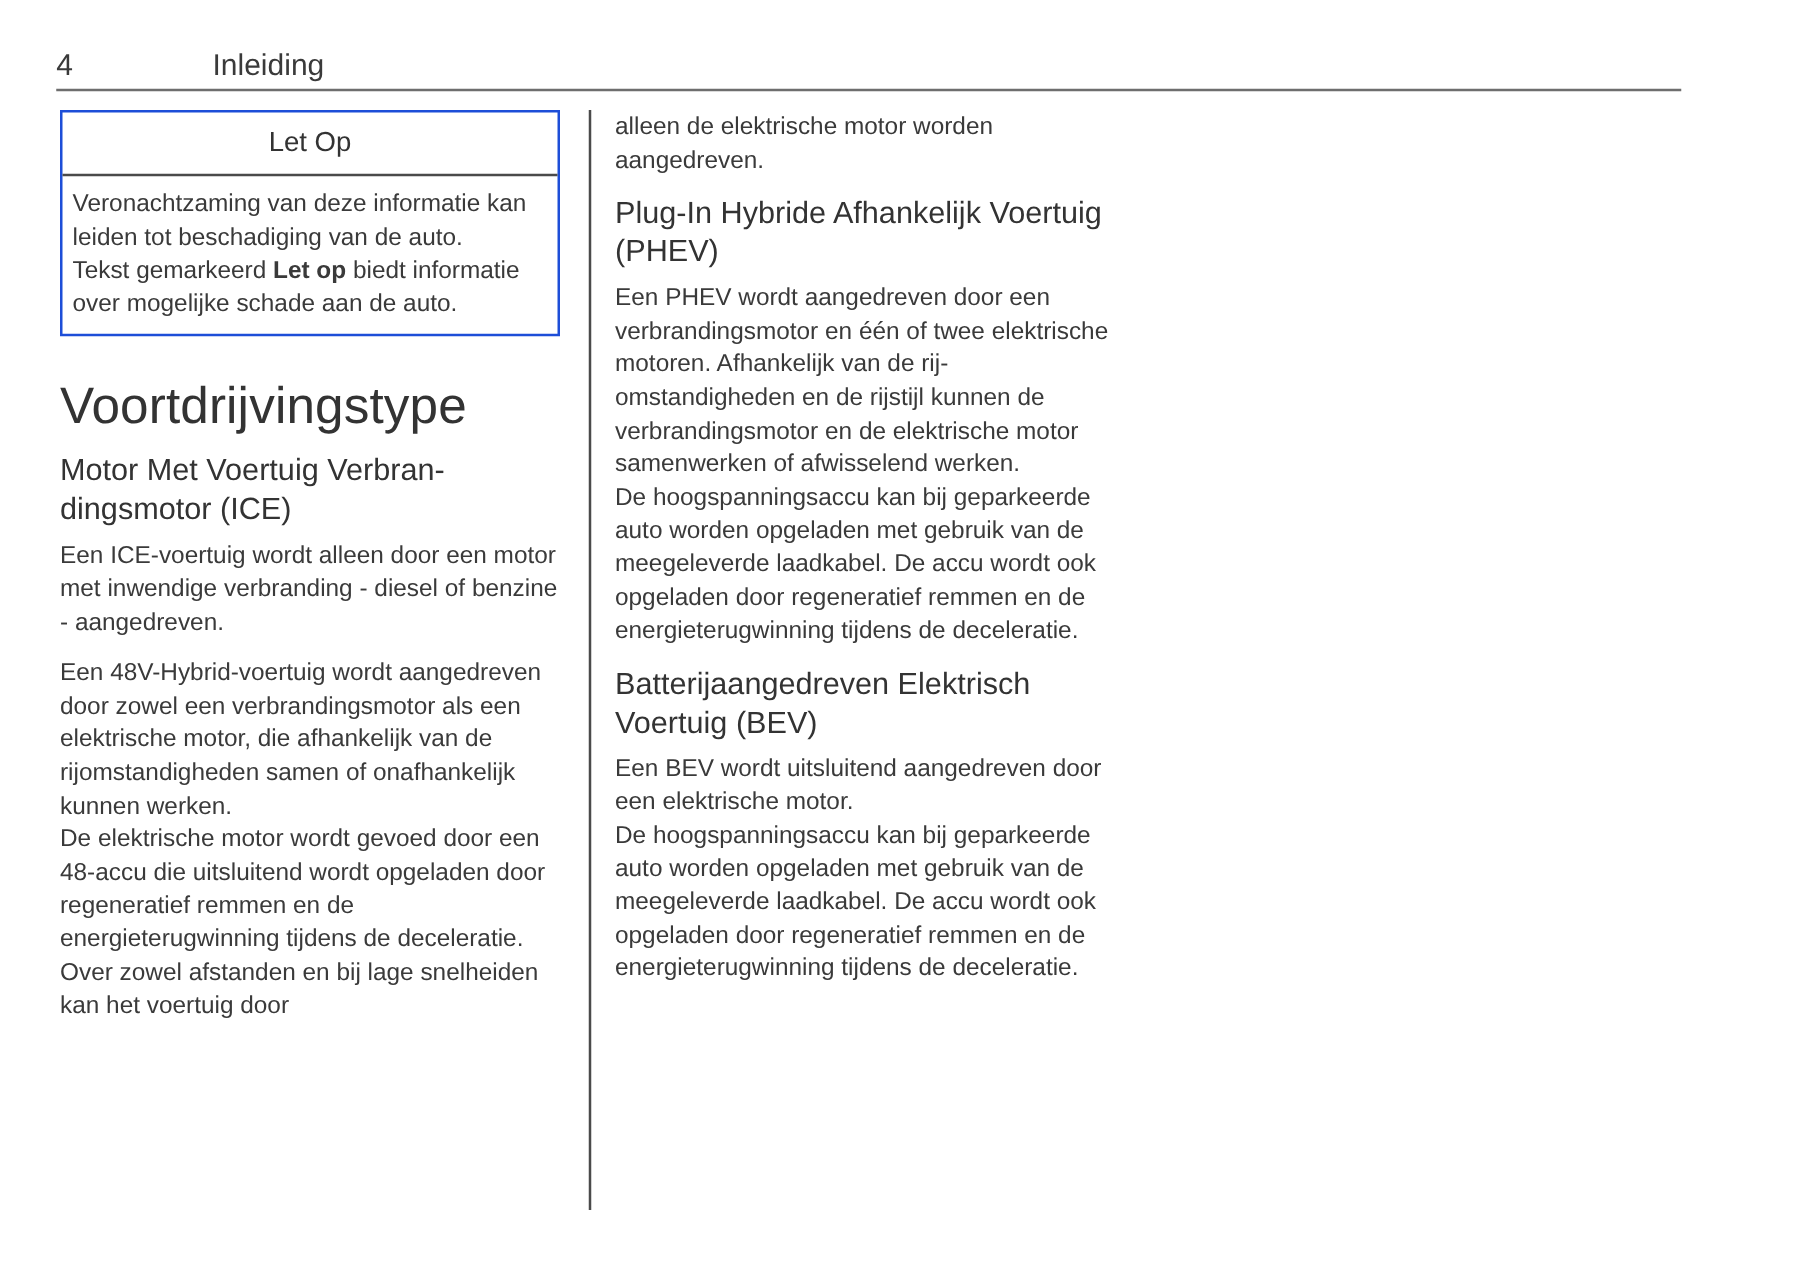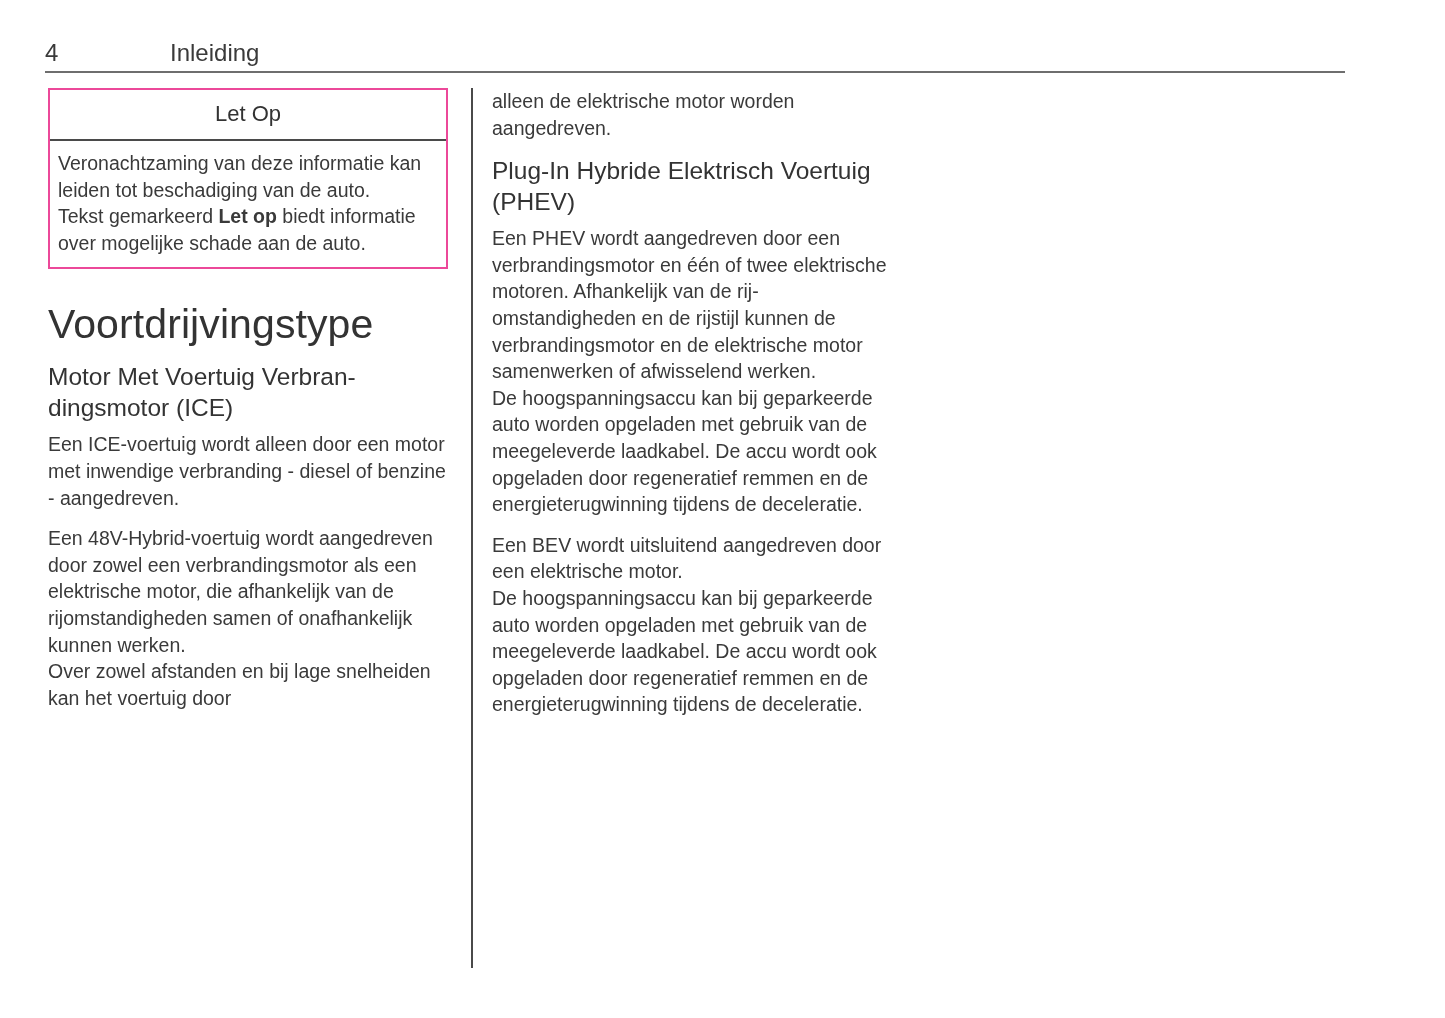--- a/index.html
+++ b/index.html
@@ -73,21 +73,21 @@
     left: 48px;
     width: 404px;
   }
   .col-right {
     left: 492px;
     width: 400px;
   }
 
   
   .notice-box {
-    border: 2px solid #ec4899;
+    border: 2px solid #1d4ed8;
     width: 400px;
     box-sizing: border-box;
     margin-bottom: 36px;
   }
   .notice-title {
     text-align: center;
     font-size: 22px;
     line-height: 28px;
     padding: 10px 8px 11px 8px;
     border-bottom: 2px solid #4a4a4a;
@@ -157,32 +157,34 @@
     </div>
 
     <h1 class="section-title">Voortdrijvingstype</h1>
 
     <h2 class="sub-title">Motor Met Voertuig Verbran-dingsmotor (ICE)</h2>
     <p class="body-text">Een ICE-voertuig wordt alleen door een motor met inwendige verbranding - diesel of benzine - aangedreven.</p>
 
     <div class="spacer-sub"></div>
 
     <p class="body-text">Een 48V-Hybrid-voertuig wordt aangedreven door zowel een verbrandingsmotor als een elektrische motor, die afhankelijk van de rijomstandigheden samen of onafhankelijk kunnen werken.</p>
+    <p class="body-text">De elektrische motor wordt gevoed door een 48-accu die uitsluitend wordt opgeladen door regeneratief remmen en de energieterugwinning tijdens de deceleratie.</p>
     <p class="body-text">Over zowel afstanden en bij lage snelheiden kan het voertuig door</p>
   </div>
 
   <div class="col col-right">
 
     <p class="body-text">alleen de elektrische motor worden aangedreven.</p>
 
     <div class="spacer-sub"></div>
 
-    <h2 class="sub-title">Plug-In Hybride Elektrisch Voertuig (PHEV)</h2>
+    <h2 class="sub-title">Plug-In Hybride Afhankelijk Voertuig (PHEV)</h2>
     <p class="body-text">Een PHEV wordt aangedreven door een verbrandingsmotor en één of twee elektrische motoren. Afhankelijk van de rij-omstandigheden en de rijstijl kunnen de verbrandingsmotor en de elektrische motor samenwerken of afwisselend werken.</p>
     <p class="body-text">De hoogspanningsaccu kan bij geparkeerde auto worden opgeladen met gebruik van de meegeleverde laadkabel. De accu wordt ook opgeladen door regeneratief remmen en de energieterugwinning tijdens de deceleratie.</p>
 
     <div class="spacer-sub"></div>
 
+    <h2 class="sub-title">Batterijaangedreven Elektrisch Voertuig (BEV)</h2>
     <p class="body-text">Een BEV wordt uitsluitend aangedreven door een elektrische motor.</p>
     <p class="body-text">De hoogspanningsaccu kan bij geparkeerde auto worden opgeladen met gebruik van de meegeleverde laadkabel. De accu wordt ook opgeladen door regeneratief remmen en de energieterugwinning tijdens de deceleratie.</p>
   </div>
 
 </div>
 
 </body></html>

